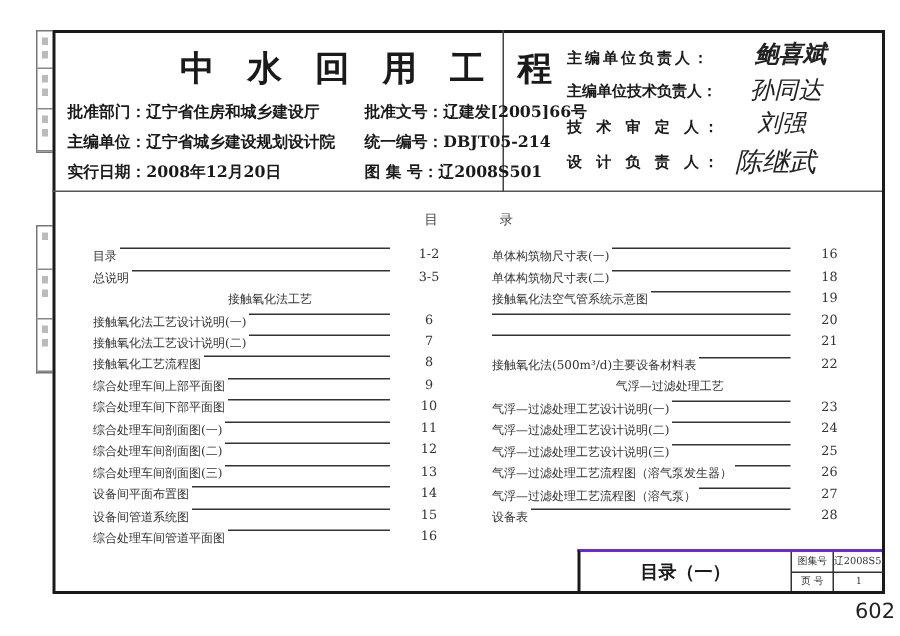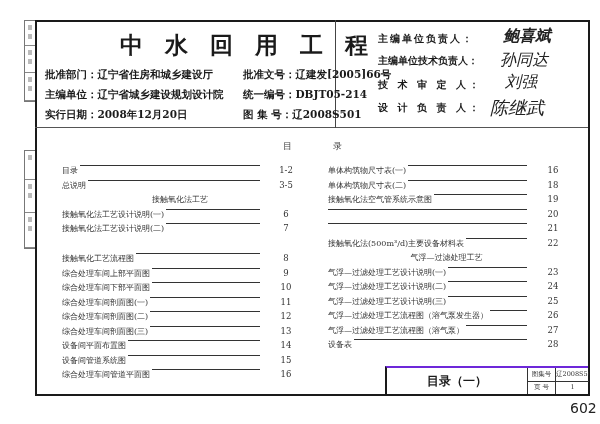--- a/index.html
+++ b/index.html
@@ -118,21 +118,21 @@
       <span class="t">总说明</span>
       <span class="line"></span>
       <span class="p">3-5</span>
     </div>
   <div class="toc-section" style="margin-bottom:2.5px">接触氧化法工艺</div>
   <div class="toc-row" style="margin-bottom:2.5px">
       <span class="t">接触氧化法工艺设计说明(一)</span>
       <span class="line"></span>
       <span class="p">6</span>
     </div>
-  <div class="toc-row" style="margin-bottom:18px">
+  <div class="toc-row" style="margin-bottom:2px">
       <span class="t">接触氧化法工艺设计说明(二)</span>
       <span class="line"></span>
       <span class="p">7</span>
     </div>
   <div class="toc-row" style="margin-bottom:2.5px">
       <span class="t">接触氧化工艺流程图</span>
       <span class="line"></span>
       <span class="p">8</span>
     </div>
   <div class="toc-row" style="margin-bottom:2.5px">

